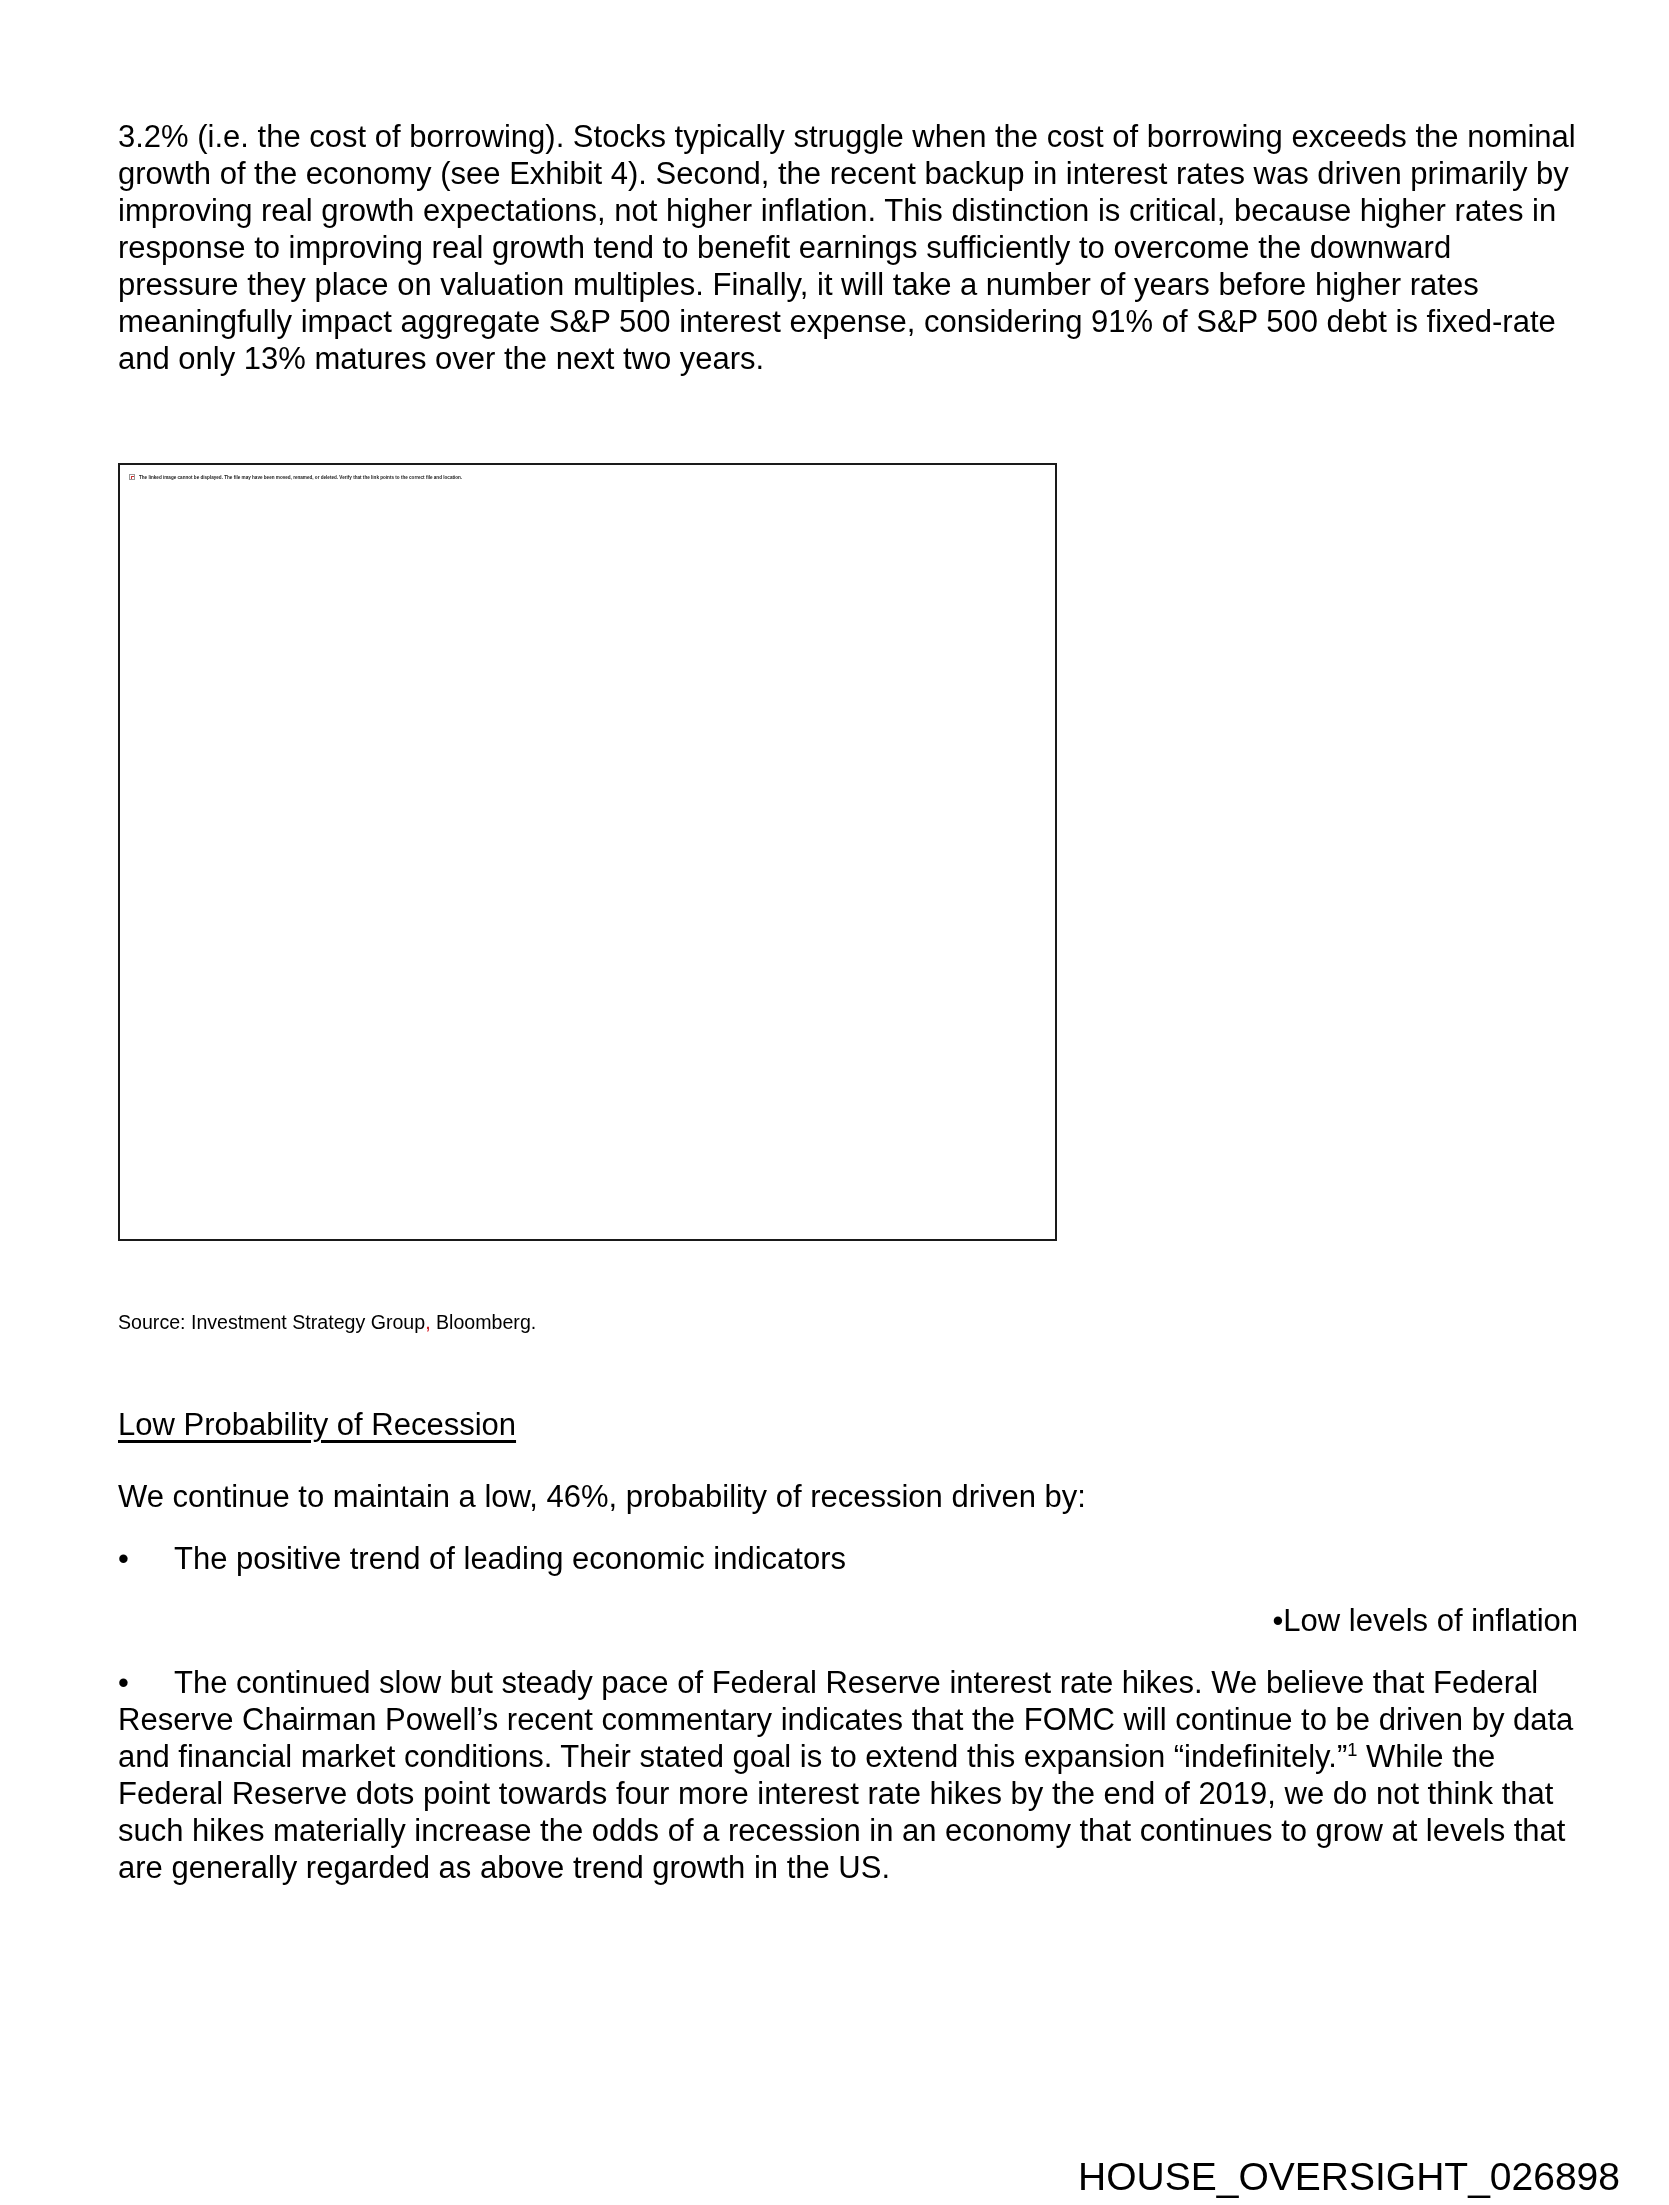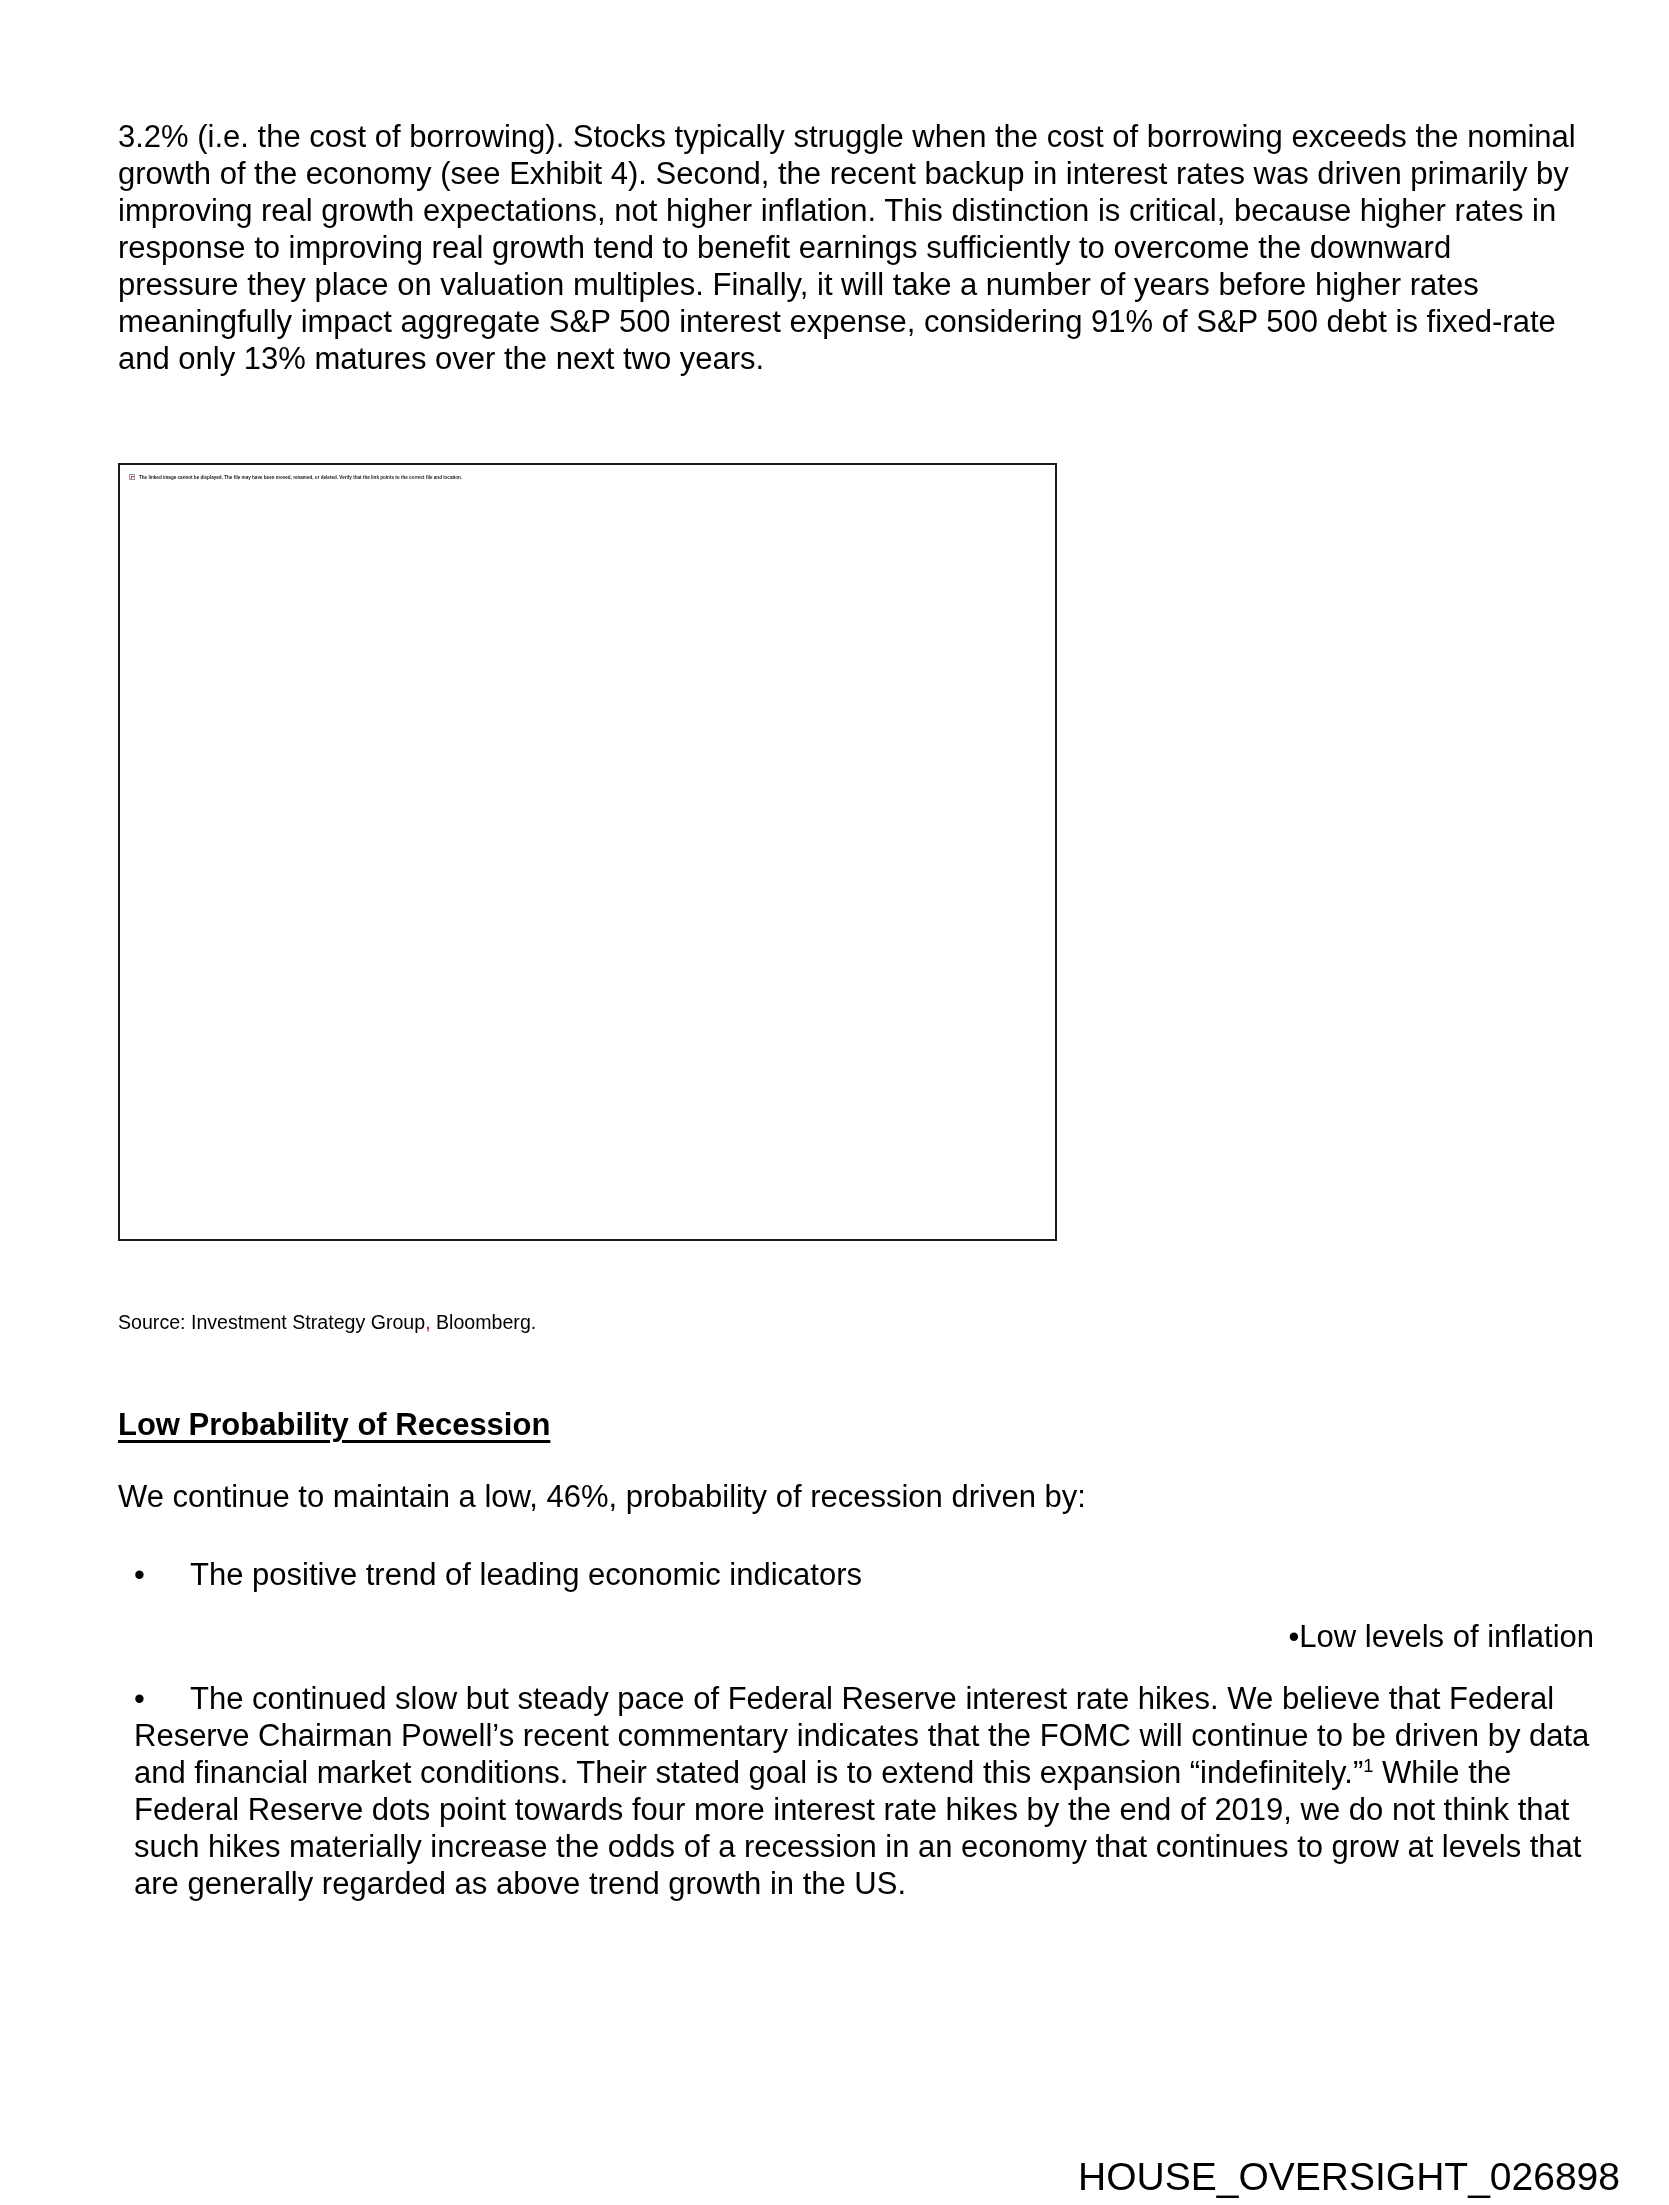--- a/index.html
+++ b/index.html
@@ -30,27 +30,27 @@
     content: ""; position: absolute; left: 0.7px; top: 0.7px; width: 2.6px; height: 2.6px;
     border-left: 0.7px solid #c33; border-top: 0.7px solid #c33;
   }
   .source {
     position: absolute; left: 118px; top: 1311px;
     font-size: 19.6px; line-height: 23.6px; margin: 0;
   }
   .source .red { color: #d0101a; }
   .heading {
     position: absolute; left: 118px; top: 1407px;
-    font-size: 31px; font-weight: bold; text-decoration: underline;
+    font-size: 31px; font-weight: normal; text-decoration: underline;
     text-decoration-thickness: 2.6px; text-underline-offset: 5.2px; margin: 0; text-align: right;
   }
   #intro { top: 1478px; }
   .bullet {
     position: absolute; left: 118px; width: 1460px;
-    font-size: 31px; line-height: 37px; margin: 16px;
+    font-size: 31px; line-height: 37px; margin: 0;
   }
   .bullet .dot { display: inline-block; width: 56px; }
   #b1 { top: 1540px; }
   #b2 { top: 1602px; text-align: right; }
   #b3 { top: 1664px; }
   .bullet.inline .dot { width: 56px; }
   sup { font-size: 18.3px; line-height: 0; vertical-align: super; }
   .footer {
     position: absolute; right: 41px; top: 2150px;
     font-size: 39px; line-height: 37px; margin: 8px;

